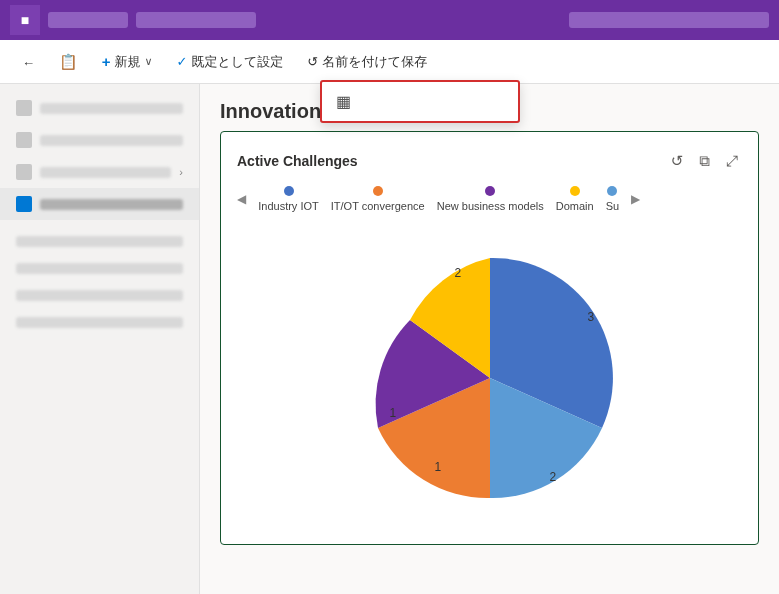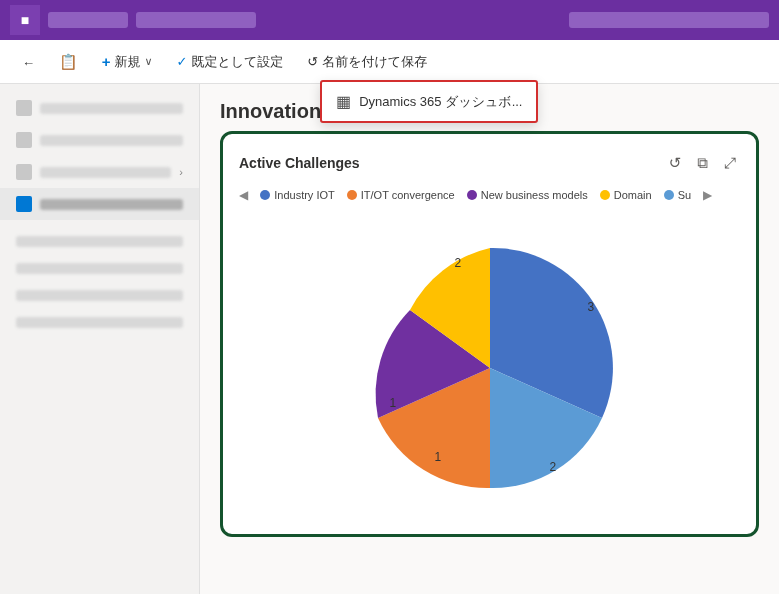--- a/index.html
+++ b/index.html
@@ -136,22 +136,22 @@
       padding: 16px 20px 8px;
       display: flex;
       align-items: center;
       gap: 8px;
     }
 
     
     .chart-card {
       margin: 0 20px 20px;
       background: white;
-      border: 3px solid #14532d;
-      border-radius: 12px;
+      border: 1px solid #14532d;
+      border-radius: 4px;
       padding: 16px;
     }
     .chart-card-header {
       display: flex;
       align-items: center;
       justify-content: space-between;
       margin-bottom: 12px;
     }
     .chart-title {
       font-size: 14px;
@@ -175,21 +175,21 @@
     .legend {
       display: flex;
       align-items: center;
       gap: 12px;
       flex-wrap: wrap;
       margin-bottom: 16px;
       font-size: 11px;
       color: #444;
     }
     .legend-item {
-      display: flex; align-items: center; gap: 4px;
+      display: flex; align-items: center; gap: 4px; flex-direction: column;
     }
     .legend-dot {
       width: 10px; height: 10px; border-radius: 50%;
     }
     .legend-nav {
       background: none; border: none; cursor: pointer; color: #888; font-size: 12px;
     }
 
     
     .chart-area {
@@ -242,21 +242,20 @@
     <span>既定として設定</span>
   </button>
   <button class="toolbar-btn">
     <span>↺</span>
     <span>名前を付けて保存</span>
   </button>
 
   <div class="dropdown-menu">
     <div class="dropdown-item">
       <span class="dropdown-item-icon">▦</span>
-      <span>Dynamics 365 ダッシュボ...</span>
     </div>
   </div>
 </div>
 
 <div class="main-layout">
 
   <div class="sidebar">
     <div class="sidebar-item">
       <div class="item-icon"></div>
       <div class="sidebar-blurred"></div>

